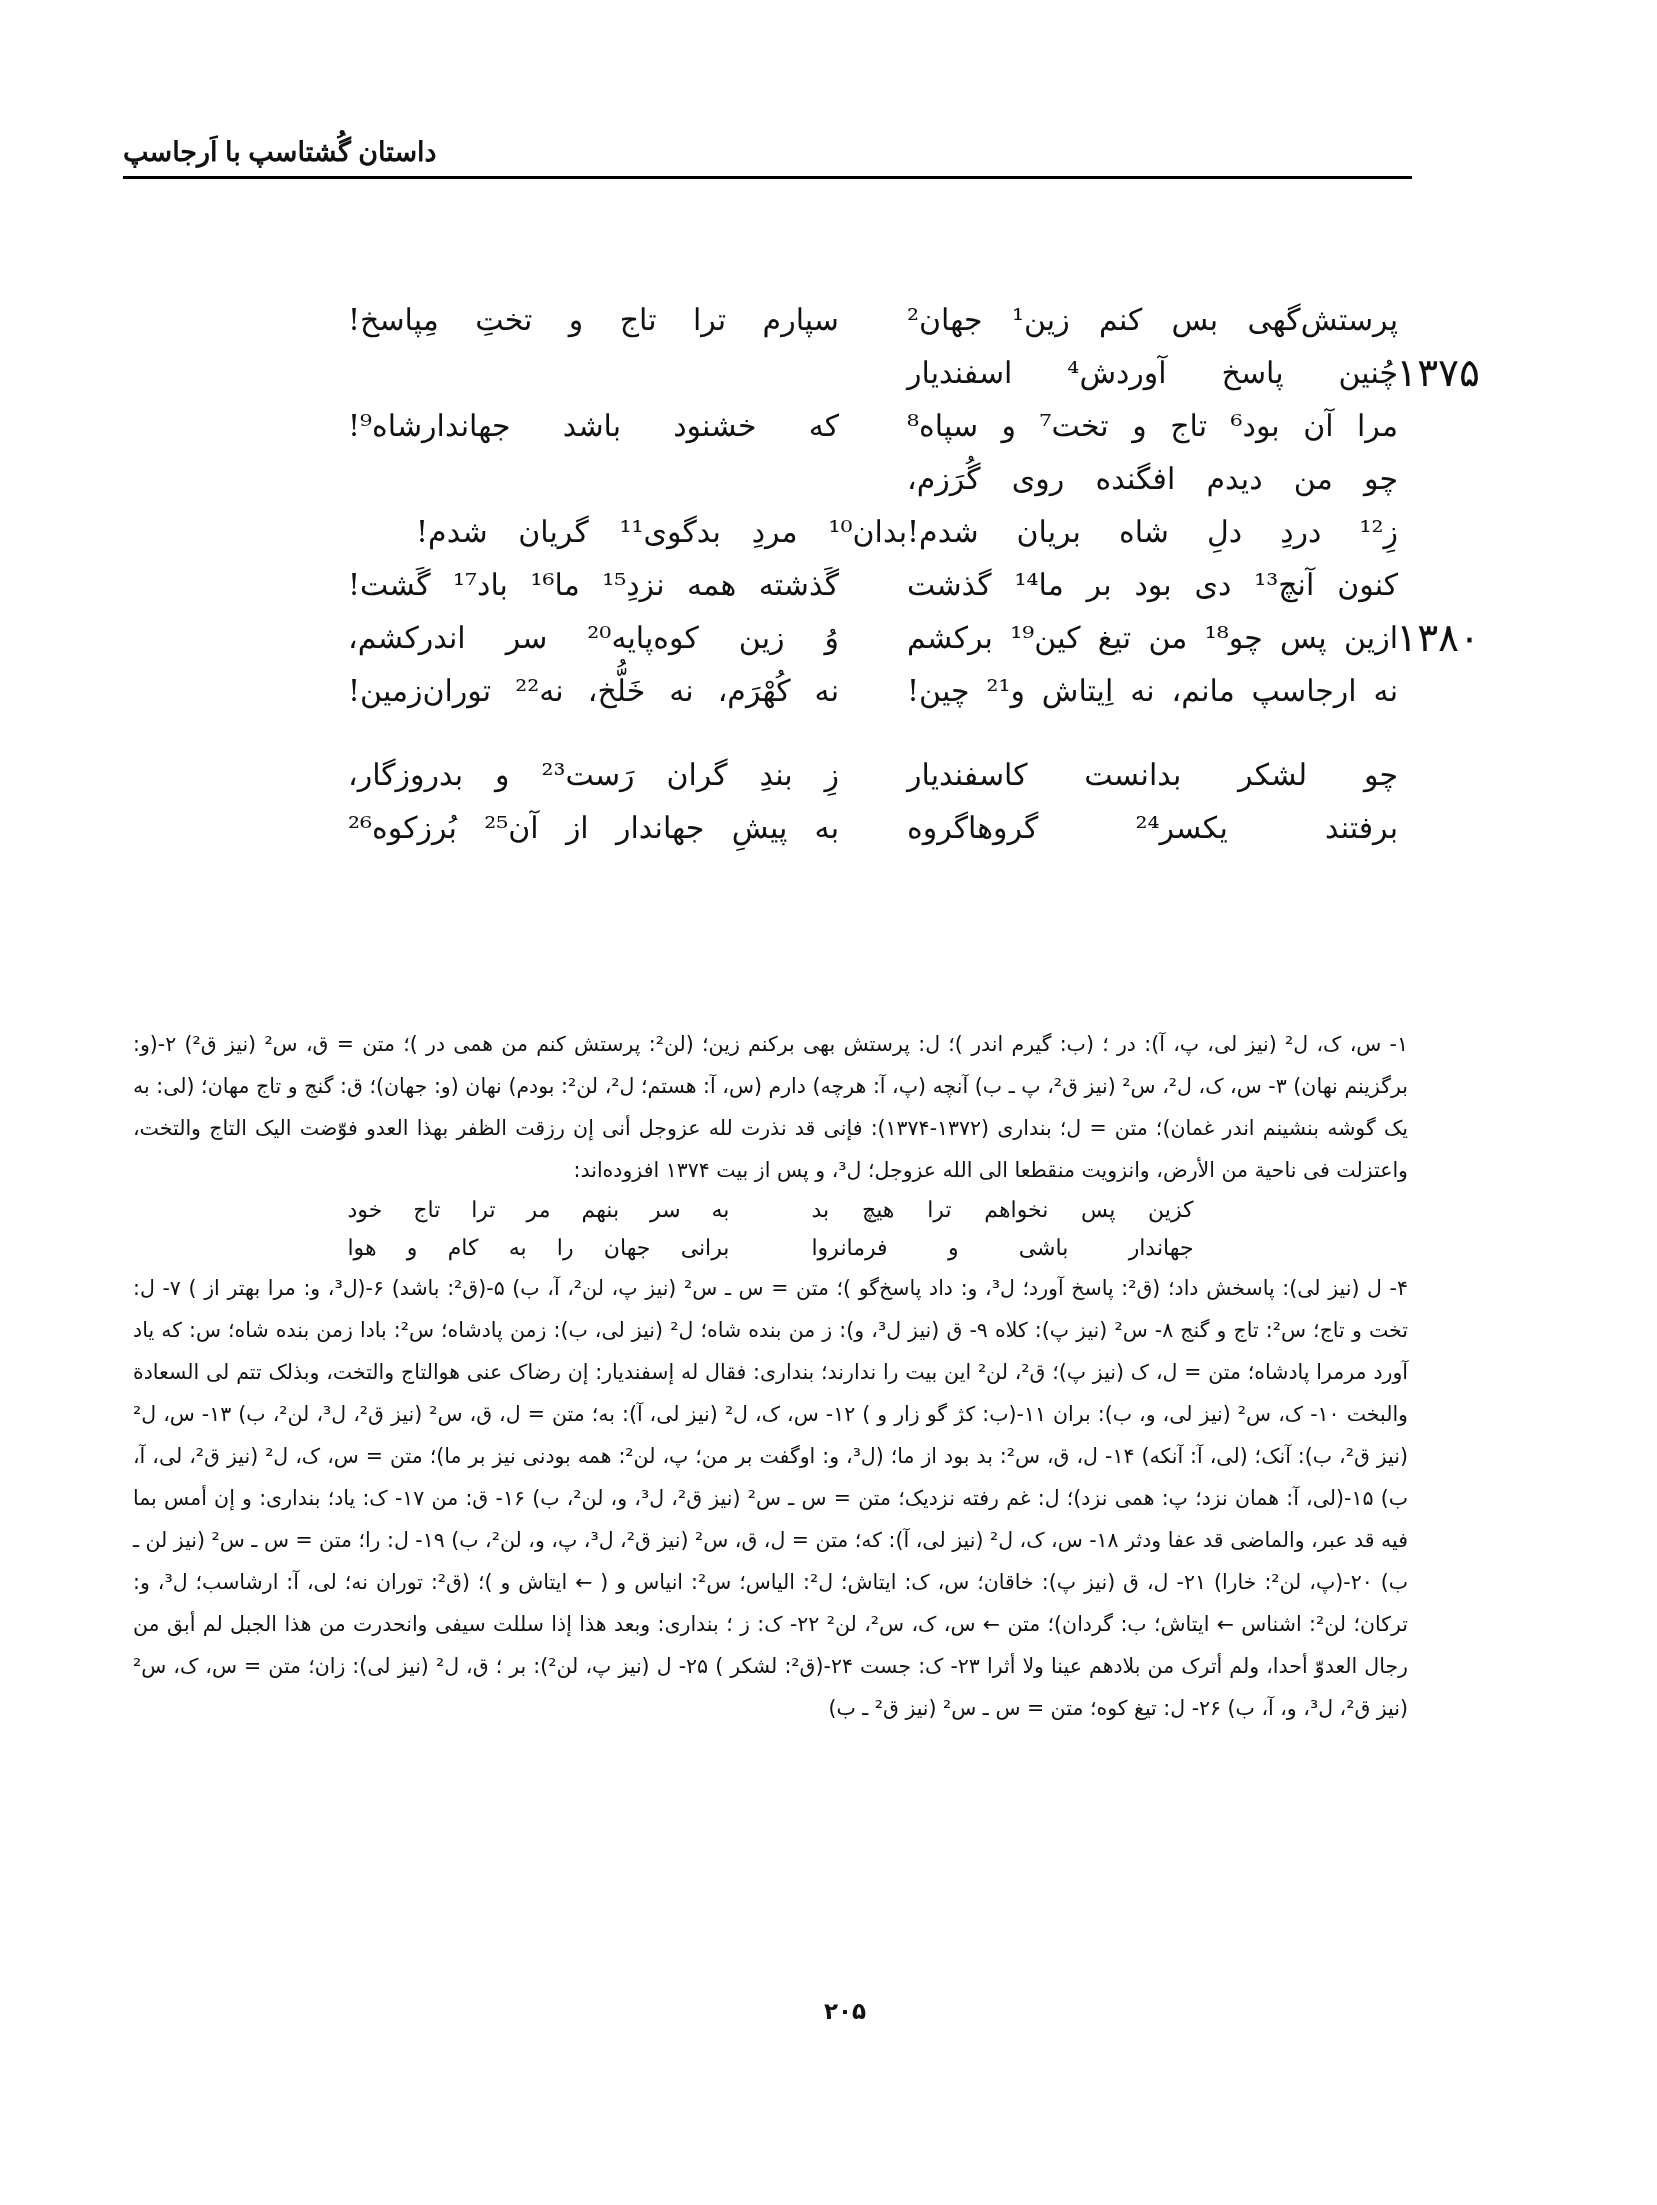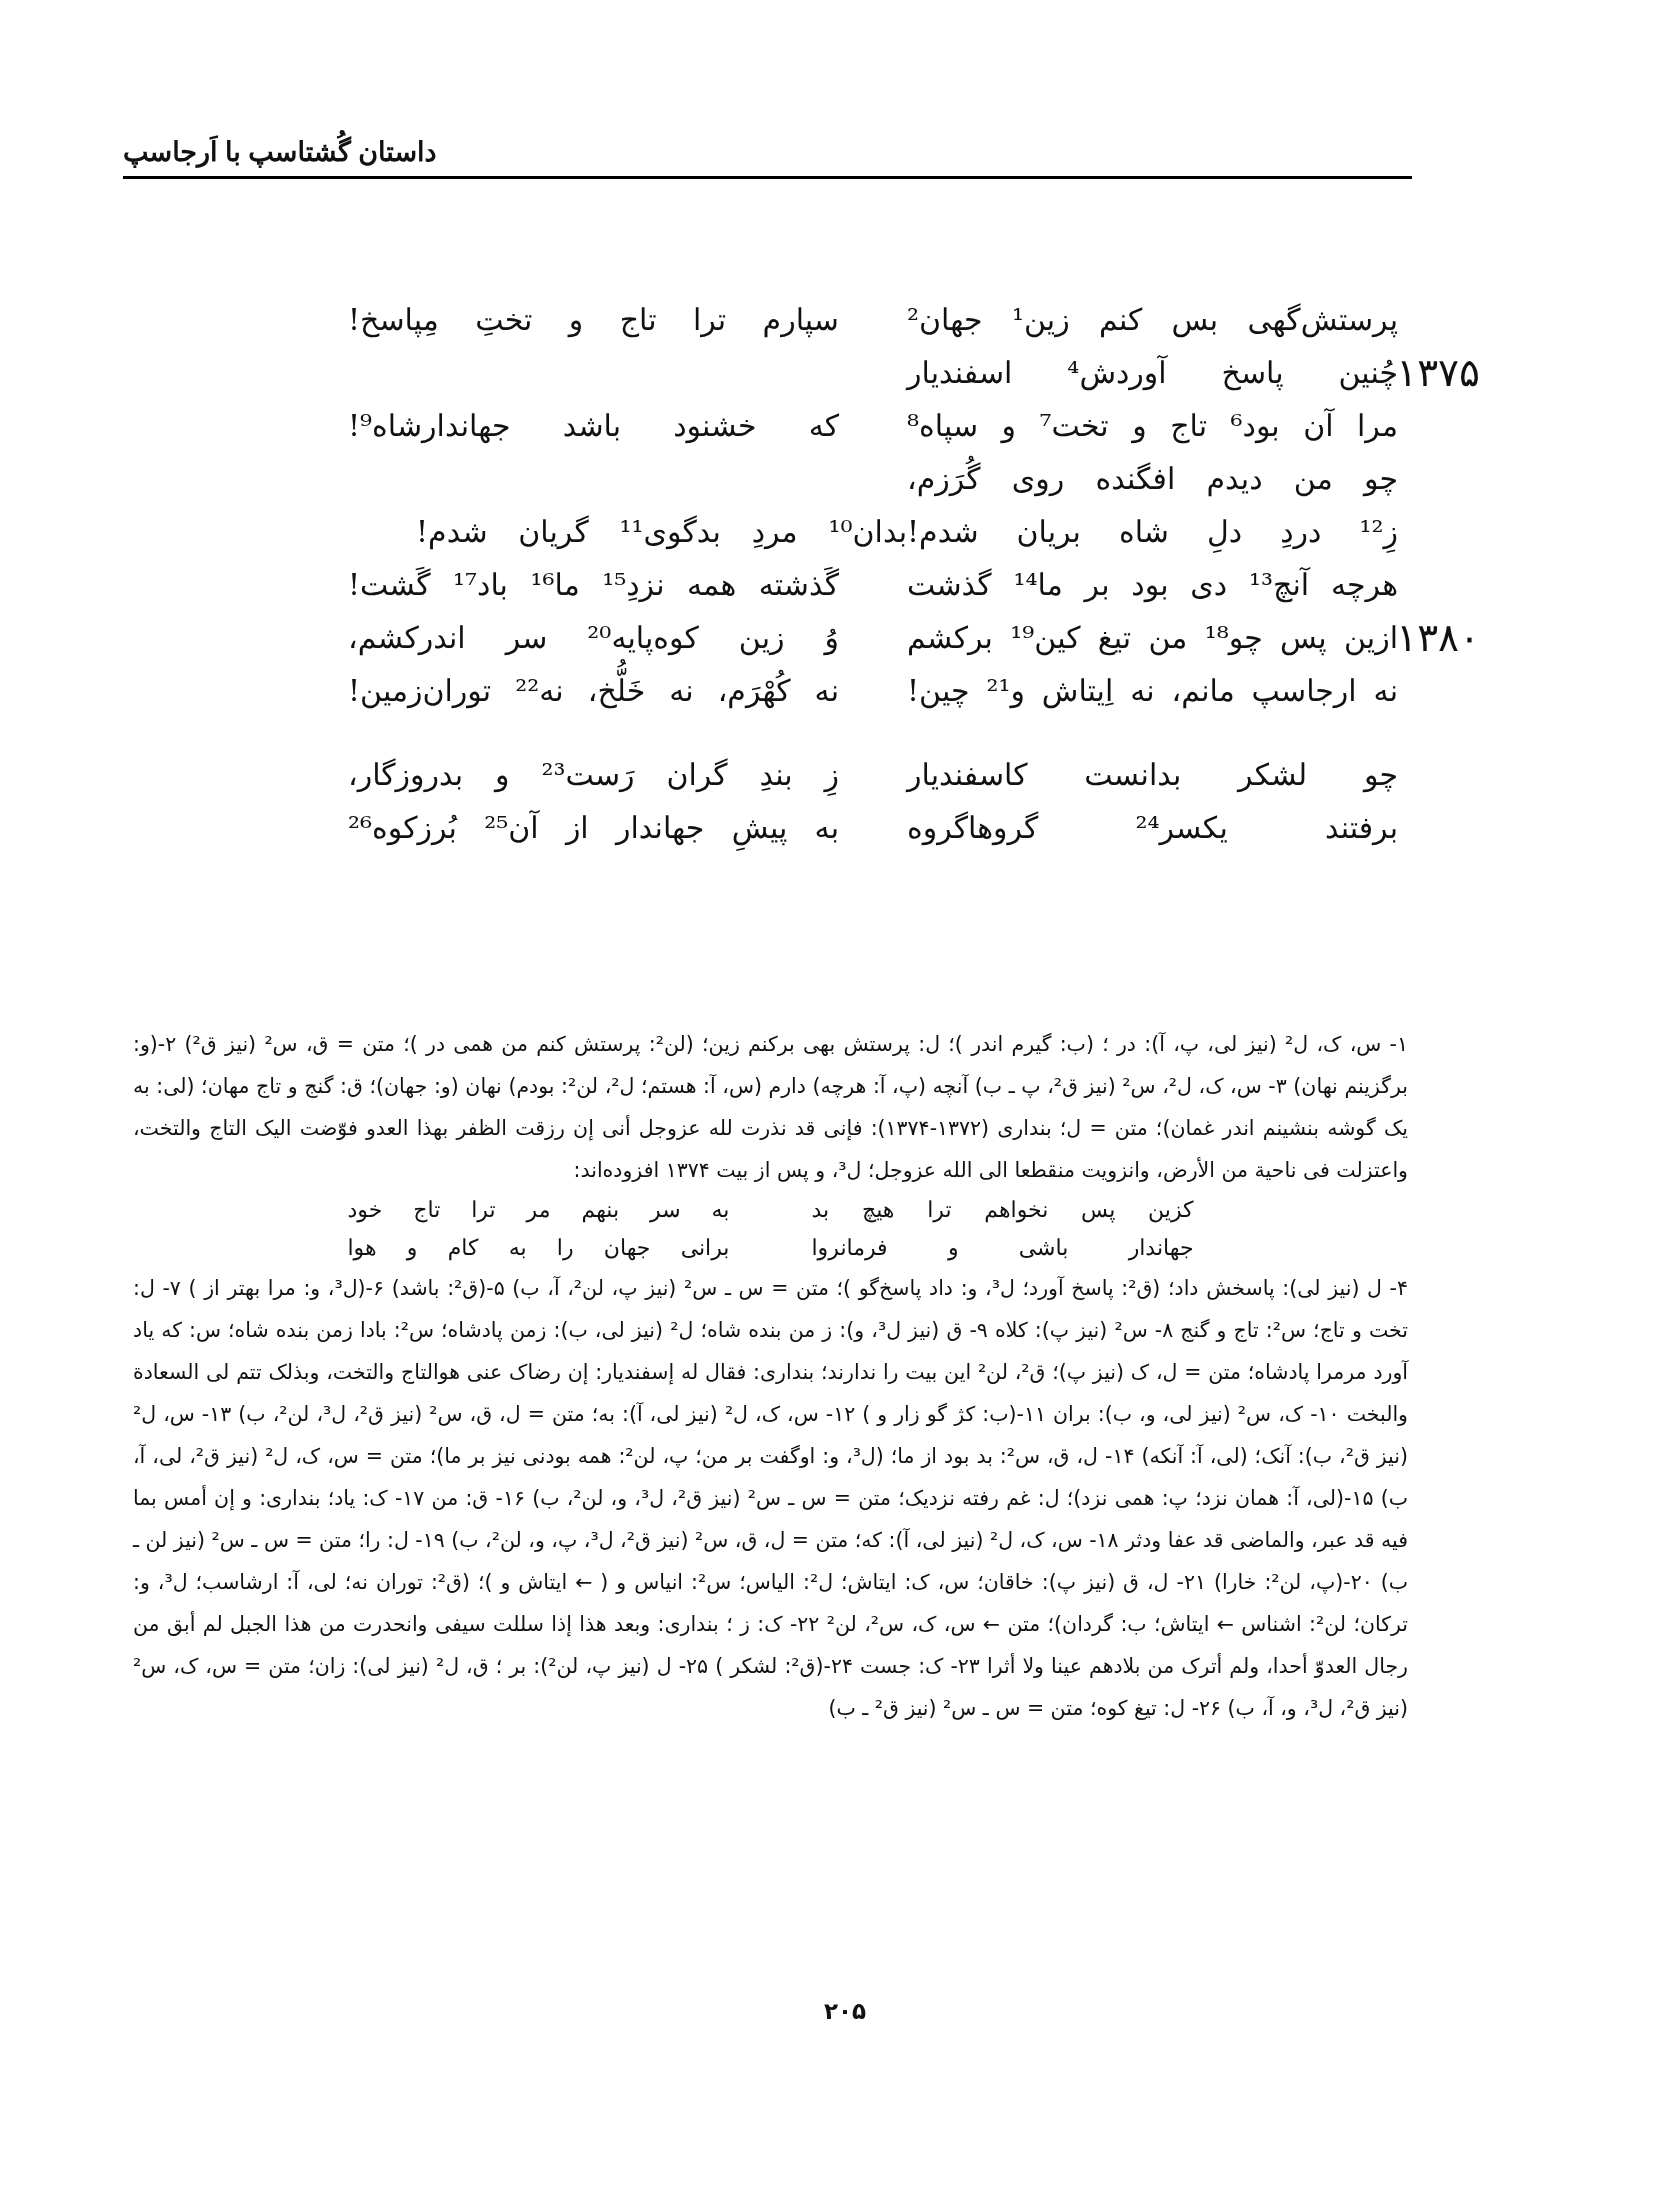--- a/index.html
+++ b/index.html
@@ -61,21 +61,21 @@
     <span class="line-no"></span>
     <span class="hemi">چو من دیدم افگنده روی گُرَزم،</span>
   </div>
   <div class="row">
     <span class="line-no"></span>
     <span class="hemi">زِ¹² دردِ دلِ شاه بریان شدم!</span>
     <span class="hemi first">بدان¹⁰ مردِ بدگوی¹¹ گریان شدم!</span>
   </div>
   <div class="row">
     <span class="line-no"></span>
-    <span class="hemi first">هرچه آنچ¹³ دی بود بر ما¹⁴ گذشت</span>
+    <span class="hemi first">کنون آنچ¹³ دی بود بر ما¹⁴ گذشت</span>
     <span class="hemi">گَذشته همه نزدِ¹⁵ ما¹⁶ باد¹⁷ گَشت!</span>
   </div>
   <div class="row">
     <span class="line-no">۱۳۸۰</span>
     <span class="hemi first">ازین پس چو¹⁸ من تیغ کین¹⁹ برکشم</span>
     <span class="hemi">وُ زین کوه‌پایه²⁰ سر اندرکشم،</span>
   </div>
   <div class="row">
     <span class="line-no"></span>
     <span class="hemi first">نه ارجاسپ مانم، نه اِیتاش و²¹ چین!</span>

